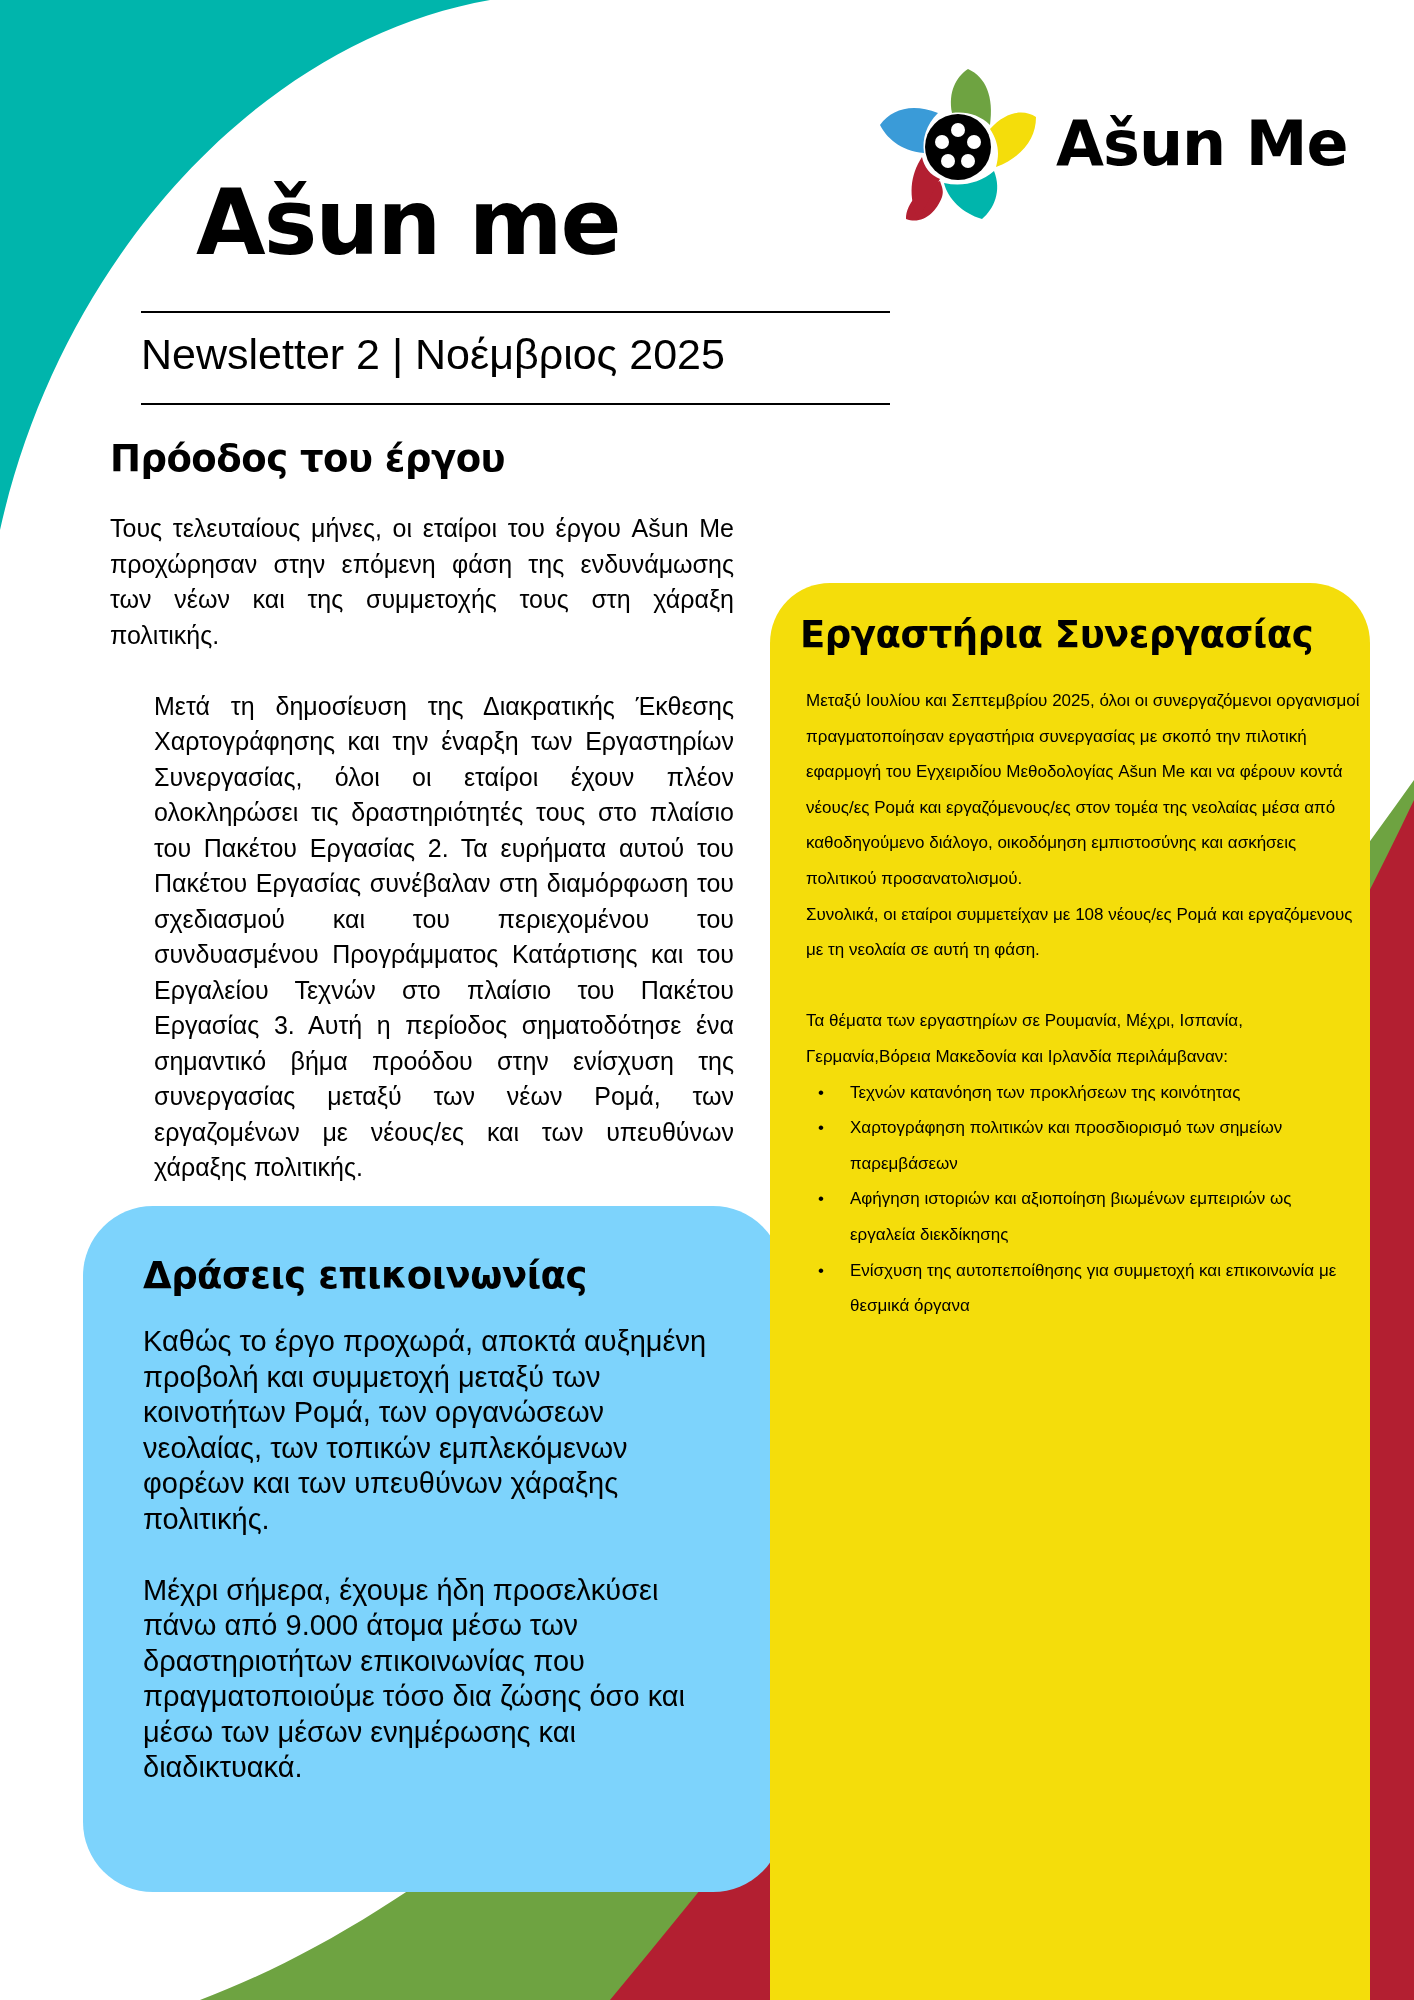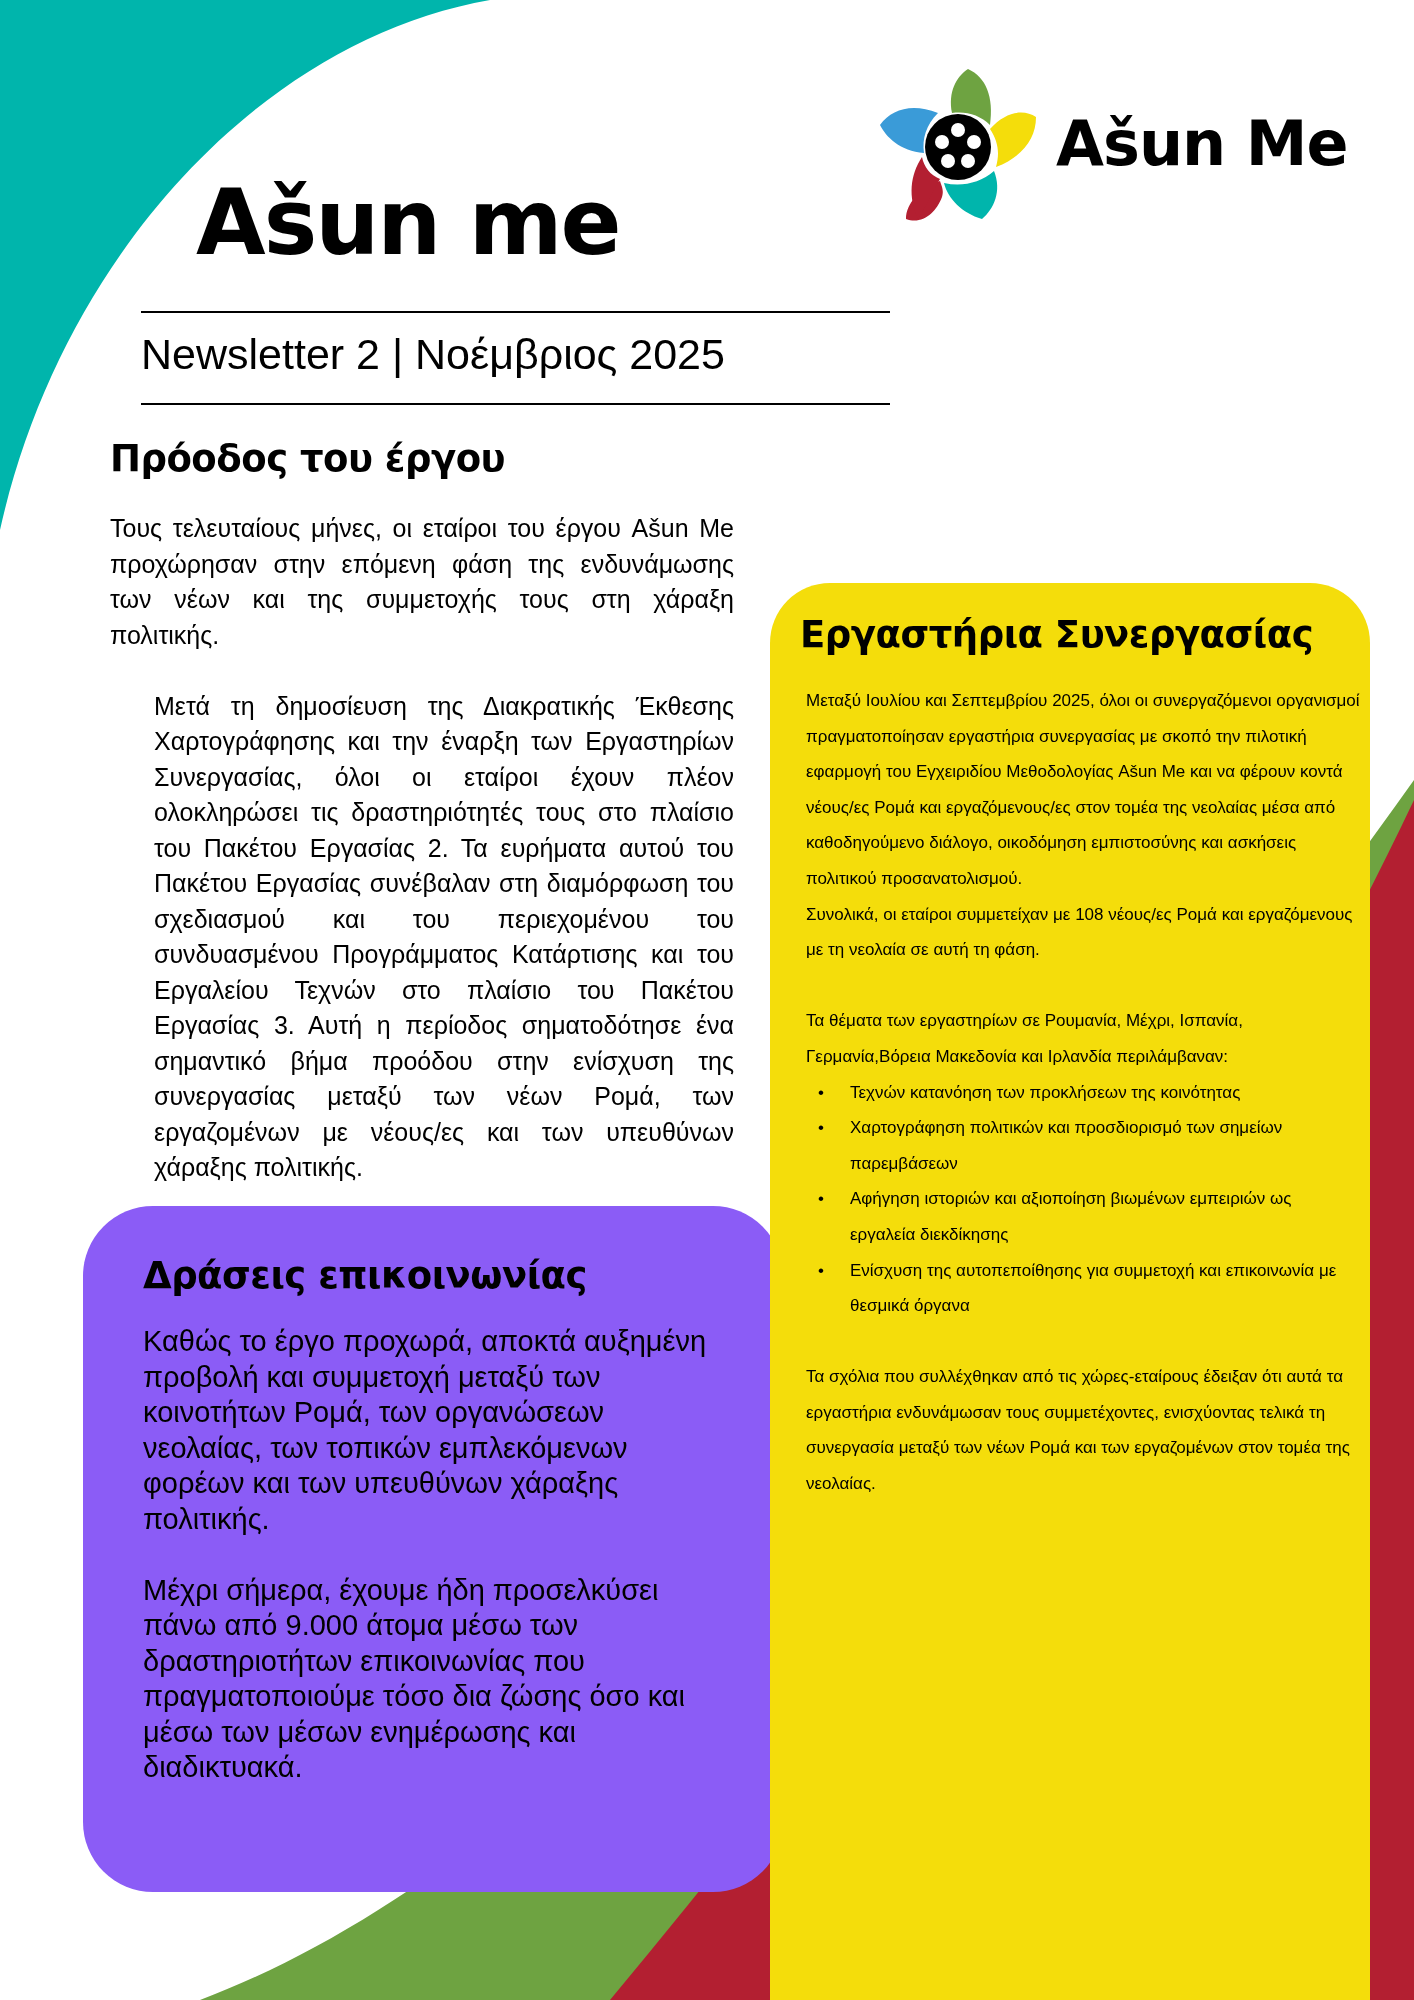--- a/index.html
+++ b/index.html
@@ -16,21 +16,21 @@
 
   .rule { position: absolute; left: 141px; width: 749px; height: 2px; background: #000; z-index: 2; }
   .rule.top { top: 311px; }
   .rule.bottom { top: 403px; }
   .subtitle { position: absolute; left: 141px; top: 330px; font-family: "Liberation Sans", sans-serif; font-size: 43px; z-index: 2; }
 
   .progress-heading { position: absolute; left: 110px; top: 437px; font-family: "DejaVu Sans", sans-serif; font-weight: bold; font-size: 37px; z-index: 2; letter-spacing: -0.5px; }
   .progress-body { position: absolute; left: 110px; top: 511px; width: 624px; z-index: 2; font-family: "Liberation Sans", sans-serif; font-size: 25px; line-height: 35.5px; text-align: justify; }
   .progress-body p + p { margin-top: 35.5px; margin-left: 44px; }
 
-  .comm-box { position: absolute; left: 83px; top: 1206px; width: 700px; height: 686px; background: #8b5cf6; border-radius: 70px; z-index: 2; }
+  .comm-box { position: absolute; left: 83px; top: 1206px; width: 700px; height: 686px; background: #7dd3fc; border-radius: 70px; z-index: 2; }
   .comm-heading { position: absolute; left: 60px; top: 48px; font-family: "DejaVu Sans", sans-serif; font-weight: bold; font-size: 37px; letter-spacing: -0.5px; }
   .comm-body { position: absolute; left: 60px; top: 118px; width: 580px; font-family: "Liberation Sans", sans-serif; font-size: 29px; line-height: 35.5px; }
   .comm-body p + p { margin-top: 35.5px; }
 
   .work-box { position: absolute; left: 770px; top: 583px; width: 600px; height: 1779px; background: #f4dd0b; border-radius: 60px; z-index: 3; }
   .work-heading { position: absolute; left: 30px; top: 30px; font-family: "DejaVu Sans", sans-serif; font-weight: bold; font-size: 37px; letter-spacing: -0.5px; }
   .work-body { position: absolute; left: 36px; top: 100px; width: 555px; font-family: "Liberation Sans", sans-serif; font-size: 17px; line-height: 35.6px; }
   .work-body .gap { height: 35.6px; }
   .work-body ul { list-style: none; margin: 0; padding: 0; }
   .work-body li { position: relative; padding-left: 44px; }
@@ -91,15 +91,14 @@
     <p>Συνολικά, οι εταίροι συμμετείχαν με 108 νέους/ες Ρομά και εργαζόμενους με τη νεολαία σε αυτή τη φάση.</p>
     <div class="gap"></div>
     <p>Τα θέματα των εργαστηρίων σε Ρουμανία, Μέχρι, Ισπανία, Γερμανία,Βόρεια Μακεδονία και Ιρλανδία περιλάμβαναν:</p>
     <ul>
       <li><span class="bullet">•</span><span>Τεχνών κατανόηση των προκλήσεων της κοινότητας</span></li>
       <li><span class="bullet">•</span><span>Χαρτογράφηση πολιτικών και προσδιορισμό των σημείων παρεμβάσεων</span></li>
       <li><span class="bullet">•</span><span>Αφήγηση ιστοριών και αξιοποίηση βιωμένων εμπειριών ως εργαλεία διεκδίκησης</span></li>
       <li><span class="bullet">•</span><span>Ενίσχυση της αυτοπεποίθησης για συμμετοχή και επικοινωνία με θεσμικά όργανα</span></li>
     </ul>
     <div class="gap"></div>
-    <p>Τα σχόλια που συλλέχθηκαν από τις χώρες-εταίρους έδειξαν ότι αυτά τα εργαστήρια ενδυνάμωσαν τους συμμετέχοντες, ενισχύοντας τελικά τη συνεργασία μεταξύ των νέων Ρομά και των εργαζομένων στον τομέα της νεολαίας.</p>
   </div>
 </section>
 
 </body></html>

